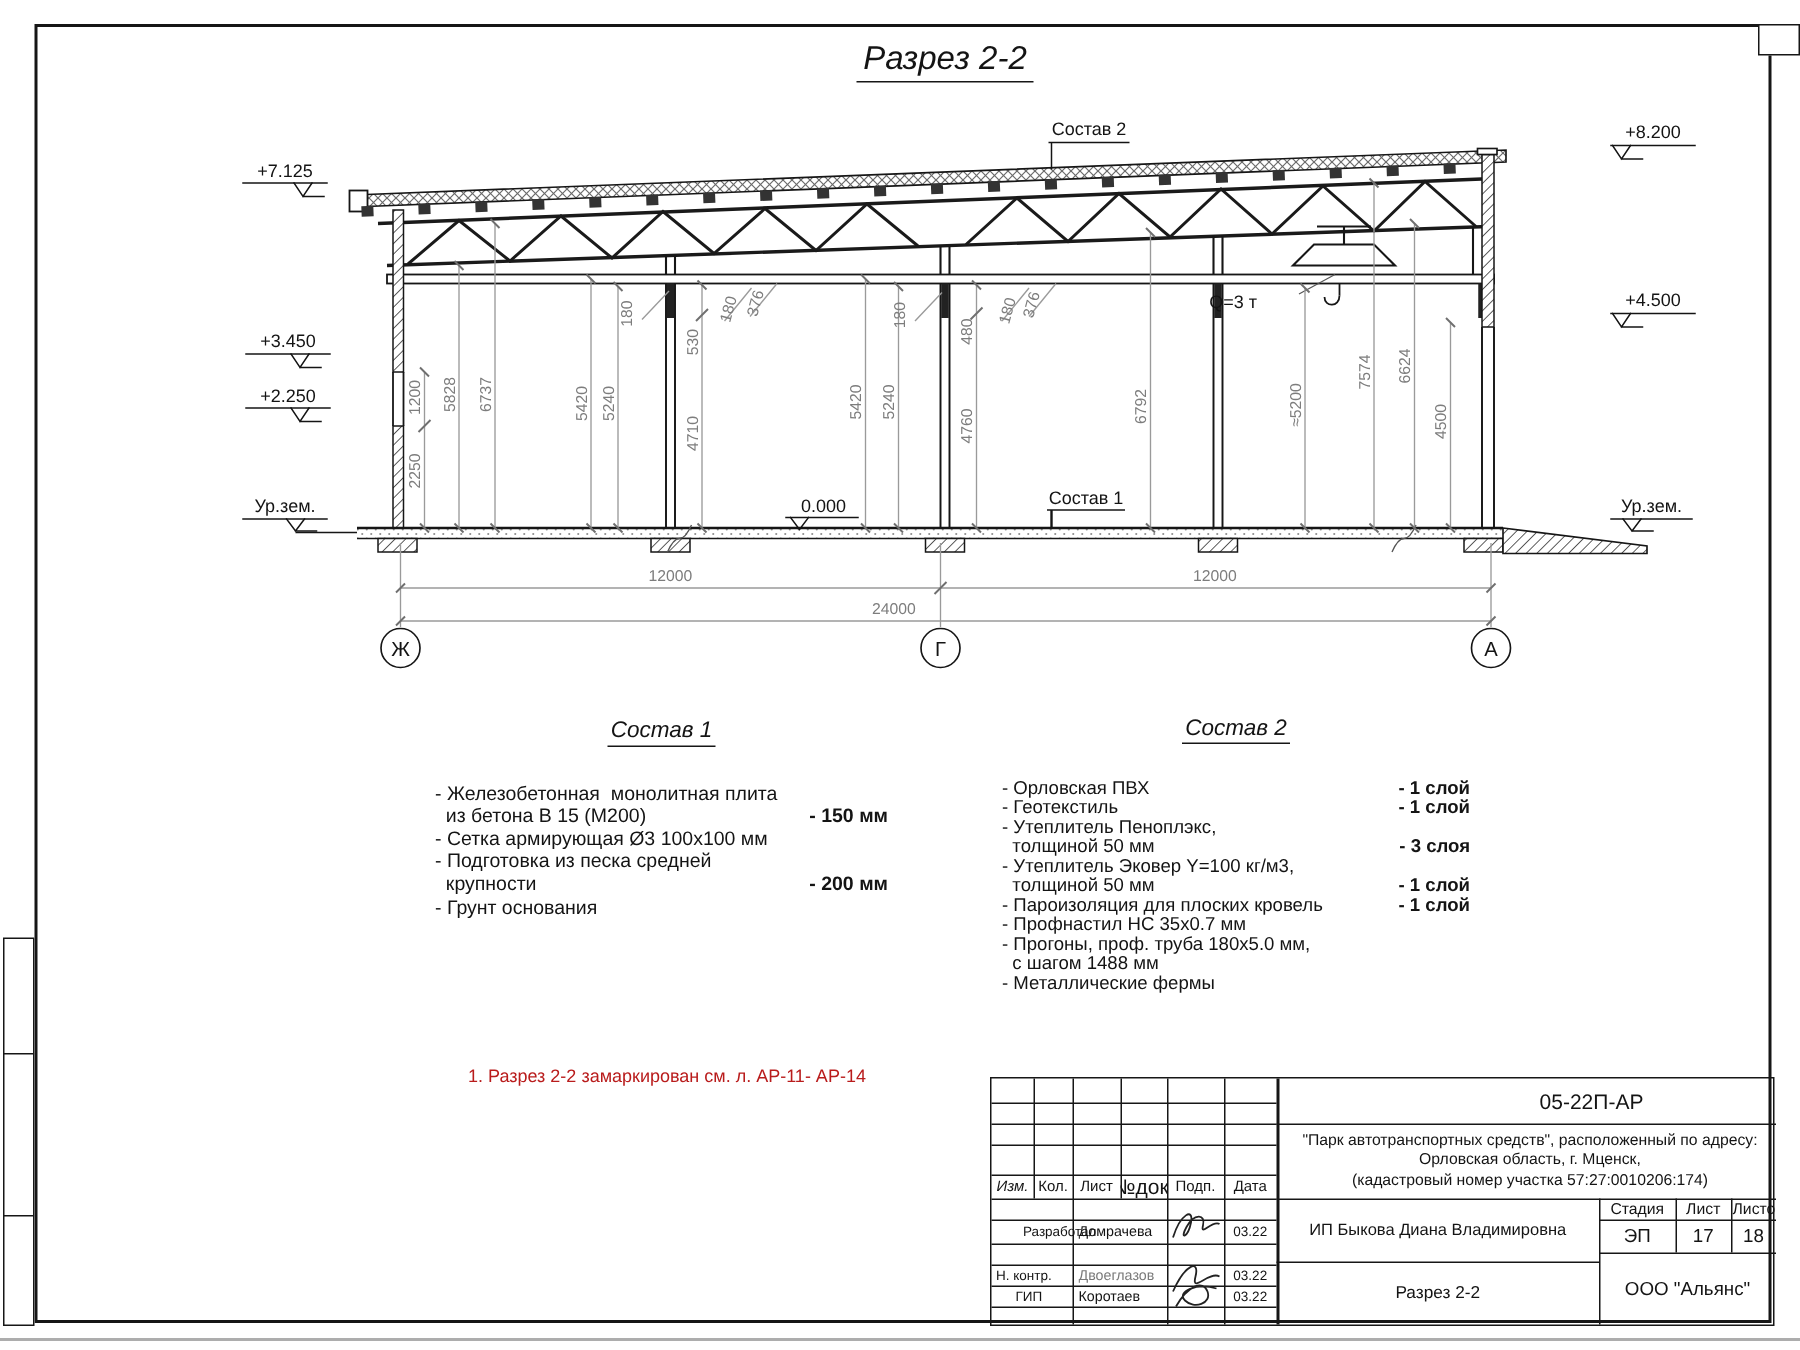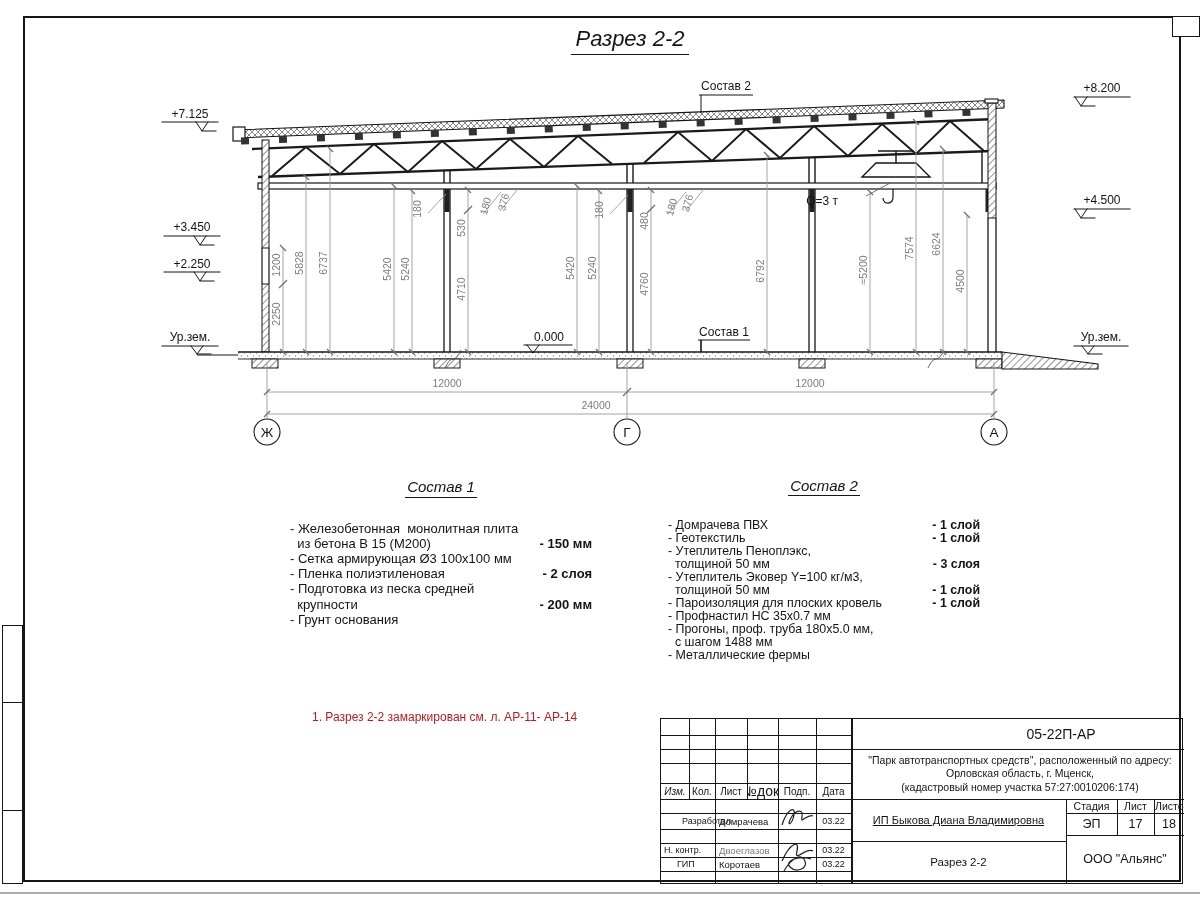--- a/index.html
+++ b/index.html
@@ -281,38 +281,34 @@
     <div class="mrow">
       <span class="mtext">- Железобетонная  монолитная плита
   из бетона В 15 (М200)</span>
       <span class="mval">- 150 мм</span>
     </div>
     <div class="mrow">
       <span class="mtext">- Сетка армирующая Ø3 100х100 мм</span>
       <span class="mval"></span>
     </div>
     <div class="mrow">
-      <span class="mtext">- Пленка полиэтиленовая</span>
-      <span class="mval">-  2 слоя</span>
-    </div>
-    <div class="mrow">
       <span class="mtext">- Подготовка из песка средней
   крупности</span>
       <span class="mval">- 200 мм</span>
     </div>
     <div class="mrow">
       <span class="mtext">- Грунт основания</span>
       <span class="mval"></span>
     </div>
   </div>
 
   <div class="mats mats2">
     <div class="mtitle"><span>Состав 2</span></div>
     <div class="mrow">
-      <span class="mtext">- Домрачева ПВХ</span>
+      <span class="mtext">- Орловская ПВХ</span>
       <span class="mval">- 1 слой</span>
     </div>
     <div class="mrow">
       <span class="mtext">- Геотекстиль</span>
       <span class="mval">- 1 слой</span>
     </div>
     <div class="mrow">
       <span class="mtext">- Утеплитель Пеноплэкс,
   толщиной 50 мм</span>
       <span class="mval">- 3 слоя</span>
@@ -391,21 +387,21 @@
 
     <svg class="abs" style="left:117px;top:82px;" width="38" height="82">
       <path d="M4,24 C9,8 18,4 16,14 C14,24 8,26 13,17 C18,8 26,8 24,16 C22,24 30,12 35,15" fill="none" stroke="#222" stroke-width="1.2"></path>
       <path d="M4,60 C12,42 22,38 19,50 C16,62 28,46 35,50 M6,70 C14,56 24,52 27,60 C30,68 18,72 12,66 C6,60 20,54 33,58" fill="none" stroke="#222" stroke-width="1.2"></path>
     </svg>
 
     <div class="cell" style="left:277px;top:0;width:246px;height:30px;font-size:14px;">05-22П-АР</div>
     <div class="cell pre" style="left:195px;top:31px;width:328px;height:48px;font-size:10.5px;line-height:1.3;">"Парк автотранспортных средств",  расположенный по адресу:
 Орловская область, г. Мценск,
 (кадастровый номер участка 57:27:0010206:174)</div>
-    <div class="cell" style="left:190px;top:80px;width:215px;height:42px;font-size:11px;text-decoration:underline;">ИП Быкова Диана Владимировна</div>
+    <div class="cell" style="left:190px;top:80px;width:215px;height:42px;font-size:11px;">ИП Быкова Диана Владимировна</div>
     <div class="cell" style="left:190px;top:122px;width:215px;height:42px;font-size:11.5px;">Разрез 2-2</div>
     <div class="cell" style="left:405px;top:80px;width:51px;height:14px;font-size:10.5px;">Стадия</div>
     <div class="cell" style="left:456px;top:80px;width:37px;height:14px;font-size:10.5px;">Лист</div>
     <div class="cell lcell" style="left:494px;top:80px;width:29px;height:14px;font-size:10.5px;">Листов</div>
     <div class="cell" style="left:405px;top:94px;width:51px;height:22px;font-size:12.5px;">ЭП</div>
     <div class="cell" style="left:456px;top:94px;width:37px;height:22px;font-size:12.5px;">17</div>
     <div class="cell" style="left:493px;top:94px;width:30px;height:22px;font-size:12.5px;">18</div>
     <div class="cell" style="left:405px;top:116px;width:118px;height:48px;font-size:12.5px;">ООО "Альянс"</div>
   </div>
 </div>

